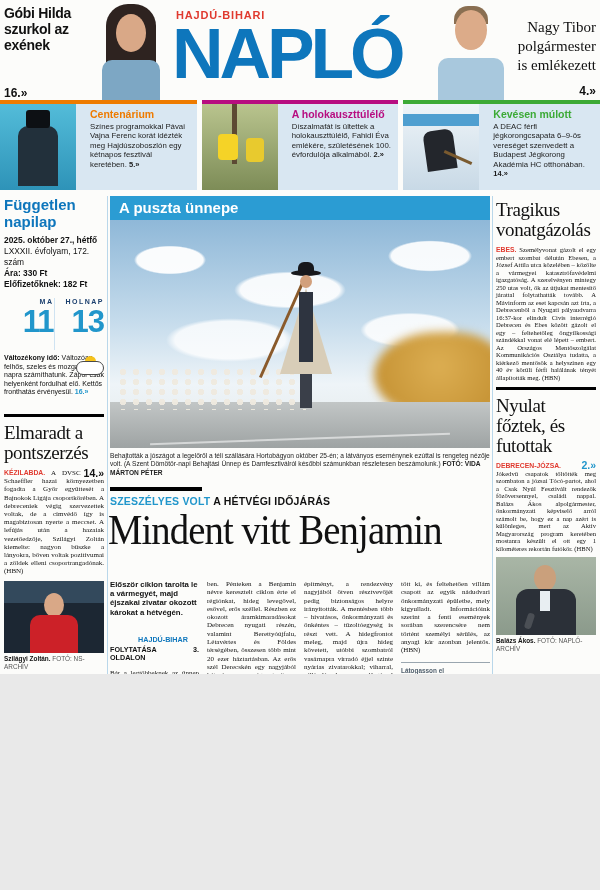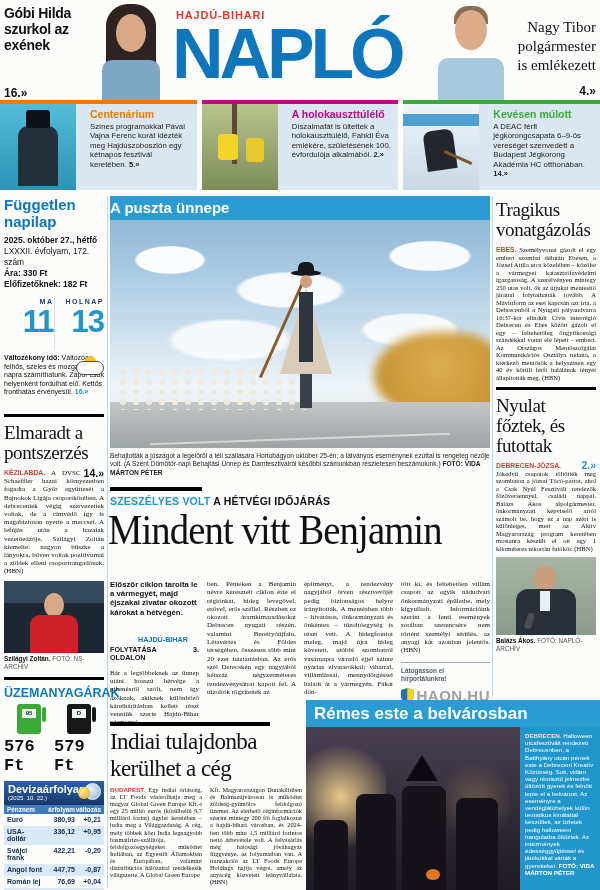--- a/index.html
+++ b/index.html
@@ -1,16 +1,16 @@
 <!DOCTYPE html>
 <html lang="hu"><head>
 <meta charset="utf-8">
 <style>
   html,body{margin:0;padding:0;background:#e9e9e9;}
-  .page{position:relative;width:600px;height:890px;background:#fcfcfa;overflow:hidden;
+  .page{position:relative;width:600px;height:674px;background:#fcfcfa;overflow:hidden;
         font-family:"Liberation Serif",serif;color:#111;}
   .abs{position:absolute;}
 
   
   .mast-left{left:4px;top:5px;width:88px;font-family:"Liberation Sans",sans-serif;
              font-weight:bold;font-size:14px;line-height:16px;letter-spacing:-.3px;}
   .mast-left-ref{left:4px;top:86px;font-family:"Liberation Sans",sans-serif;font-weight:bold;font-size:12px;}
   .brand-top{left:176px;top:9px;color:#e03a2f;font-family:"Liberation Sans",sans-serif;
              font-weight:bold;font-size:11px;letter-spacing:.8px;}
   .brand{left:172px;top:8px;color:#0e76bc;font-family:"Liberation Sans",sans-serif;
@@ -103,21 +103,21 @@
   .coin2{right:3px;top:2px;width:15px;height:15px;background:radial-gradient(circle at 35% 35%,#eef4fa,#8fb4d8);border:1px solid #cfe;}
   .fx-cols{display:flex;background:#4179be;color:#fff;font-size:6.4px;font-weight:bold;padding:1px 3px;}
   .fx-row{display:flex;font-size:7px;font-weight:bold;color:#122a4d;padding:2.5px 3px;}
   .fx-row.alt{background:#d9e9f7;}
   .fx-c1{flex:1;text-align:left;}
   .fx-c2{width:32px;text-align:right;}
   .fx-c3{width:26px;text-align:right;}
 
   
   .banner{background:#2b9cd3;color:#fff;font-family:"Liberation Sans",sans-serif;font-weight:bold;}
-  .banner-main{left:110px;top:196px;width:380px;height:24px;font-size:15px;line-height:24px;box-sizing:border-box;}
+  .banner-main{left:110px;top:196px;width:380px;height:24px;font-size:15px;line-height:24px;padding-left:9px;box-sizing:border-box;}
   .photo-main{left:110px;top:220px;width:380px;height:228px;overflow:hidden;background:linear-gradient(180deg,#8fb8d8 0%,#c6dcec 45%,#eef4f8 72%,#e3e8e8 100%);}
   .clouds{position:absolute;left:0;top:0;width:380px;height:160px;
     background:
       radial-gradient(60px 24px at 60px 40px,rgba(255,255,255,.95) 55%,transparent 60%),
       radial-gradient(90px 30px at 180px 70px,rgba(255,255,255,.9) 55%,transparent 62%),
       radial-gradient(70px 26px at 320px 36px,rgba(255,255,255,.92) 55%,transparent 60%),
       radial-gradient(100px 34px at 120px 120px,rgba(255,255,255,.8) 55%,transparent 64%),
       radial-gradient(80px 28px at 300px 110px,rgba(255,255,255,.85) 55%,transparent 62%);}
   .road{position:absolute;left:0;bottom:0;width:380px;height:46px;background:linear-gradient(180deg,#c2c6c6,#9ea3a3);}
   .road .lane{position:absolute;left:40px;bottom:8px;width:300px;height:2px;background:rgba(255,255,255,.55);transform:rotate(-2deg);}

